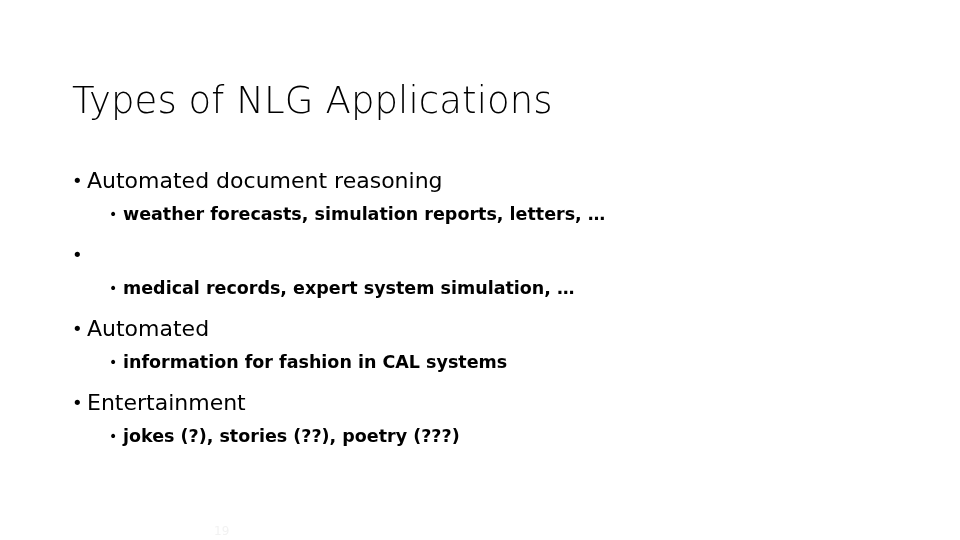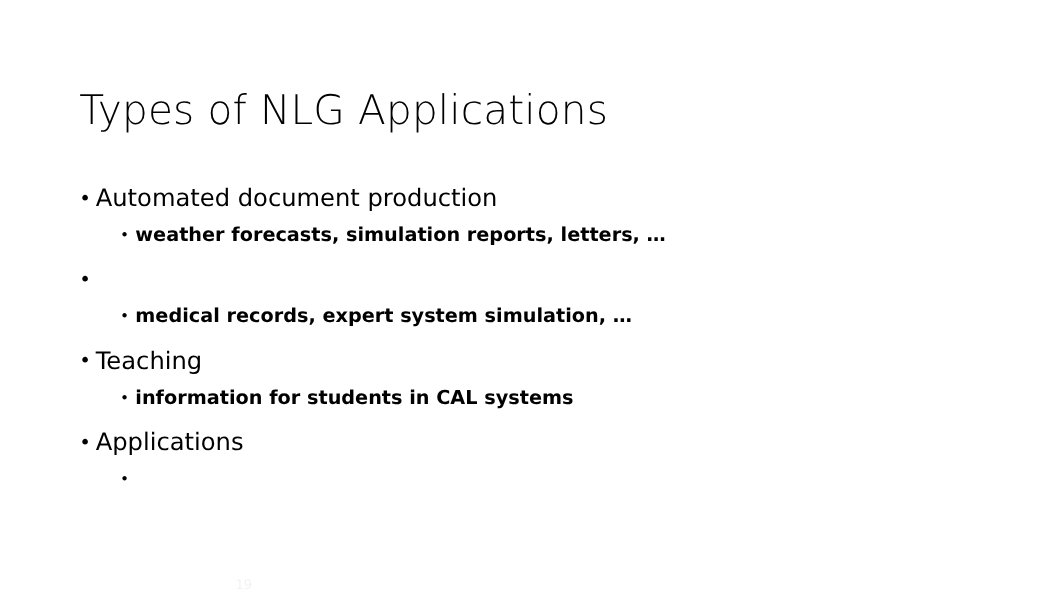--- a/index.html
+++ b/index.html
@@ -110,56 +110,57 @@
 
 <div class="slide">
 
   <div class="slide-title">Types of NLG Applications</div>
 
   <div class="body-list">
 
     <div class="bullet-group">
       <div class="lvl1">
         <span class="dot">•</span>
-        <span class="txt">Automated document production</span>
+        <span class="txt">Automated document reasoning</span>
       </div>
       <div class="lvl2">
         <span class="dot">•</span>
         <span class="txt">weather forecasts, simulation reports, letters, …</span>
       </div>
     </div>
 
     <div class="bullet-group">
       <div class="lvl1">
         <span class="dot">•</span>
       </div>
       <div class="lvl2">
         <span class="dot">•</span>
         <span class="txt">medical records, expert system simulation, …</span>
       </div>
     </div>
 
     <div class="bullet-group">
       <div class="lvl1">
         <span class="dot">•</span>
-        <span class="txt">Teaching</span>
+        <span class="txt">Automated</span>
       </div>
       <div class="lvl2">
         <span class="dot">•</span>
-        <span class="txt">information for students in CAL systems</span>
+        <span class="txt">information for fashion in CAL systems</span>
       </div>
     </div>
 
     <div class="bullet-group">
       <div class="lvl1">
         <span class="dot">•</span>
-        <span class="txt">Applications</span>
+        <span class="txt">Entertainment</span>
       </div>
       <div class="lvl2">
         <span class="dot">•</span>
+        <span class="txt">jokes (?), stories (??), poetry (???)</span>
       </div>
     </div>
 
   </div>
 
   <div class="page-number">19</div>
 
 </div>
 
 </body></html>

